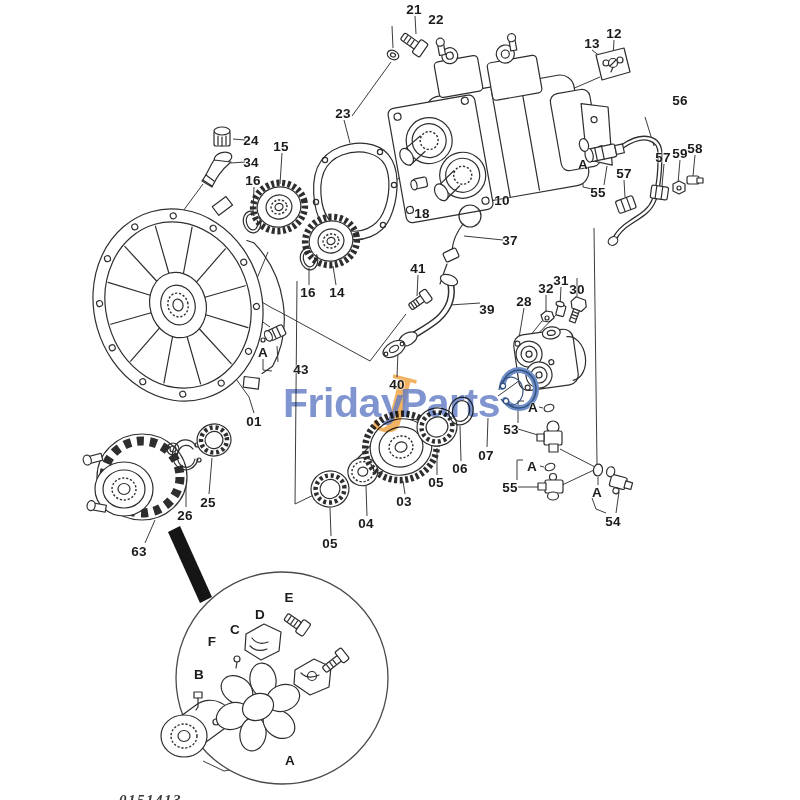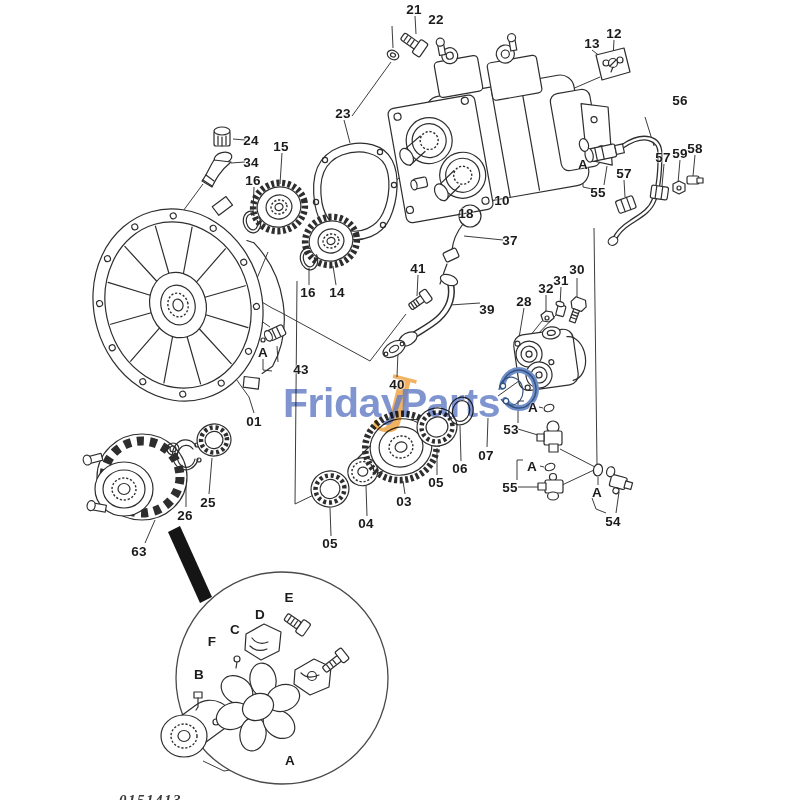--- a/index.html
+++ b/index.html
@@ -473,38 +473,38 @@
   <div>
       <div class="plabel" style="left: 391px; top: 19px; margin-left: 45px;">22</div>
       <div class="plabel" style="left: 414px; top: 9px;">21</div>
       <div class="plabel" style="left: 592px; top: 43px;">13</div>
       <div class="plabel" style="left: 614px; top: 33px;">12</div>
       <div class="plabel" style="left: 343px; top: 113px;">23</div>
       <div class="plabel" style="left: 251px; top: 140px;">24</div>
       <div class="plabel" style="left: 251px; top: 162px;">34</div>
       <div class="plabel" style="left: 281px; top: 146px;">15</div>
       <div class="plabel" style="left: 253px; top: 180px;">16</div>
-      <div class="plabel" style="left: 422px; top: 213px; margin-left: 44px;">18</div>
+      <div class="plabel" style="left: 422px; top: 213px;">18</div>
       <div class="plabel" style="left: 502px; top: 200px;">10</div>
       <div class="plabel" style="left: 645px; top: 100px; margin-left: 35px;">56</div>
       <div class="plabel" style="left: 583px; top: 164px;">A</div>
       <div class="plabel" style="left: 598px; top: 192px;">55</div>
       <div class="plabel" style="left: 624px; top: 173px;">57</div>
       <div class="plabel" style="left: 663px; top: 157px;">57</div>
       <div class="plabel" style="left: 680px; top: 153px;">59</div>
       <div class="plabel" style="left: 695px; top: 148px;">58</div>
       <div class="plabel" style="left: 510px; top: 240px;">37</div>
       <div class="plabel" style="left: 418px; top: 268px;">41</div>
       <div class="plabel" style="left: 487px; top: 309px;">39</div>
       <div class="plabel" style="left: 308px; top: 292px;">16</div>
       <div class="plabel" style="left: 337px; top: 292px;">14</div>
       <div class="plabel" style="left: 524px; top: 301px;">28</div>
       <div class="plabel" style="left: 546px; top: 288px;">32</div>
       <div class="plabel" style="left: 561px; top: 280px;">31</div>
-      <div class="plabel" style="left: 577px; top: 269px;">30</div>
+      <div class="plabel" style="left: 577px; top: 289px;">30</div>
       <div class="plabel" style="left: 263px; top: 352px;">A</div>
       <div class="plabel" style="left: 279px; top: 369px; padding-left: 44px;">43</div>
       <div class="plabel" style="left: 254px; top: 421px;">01</div>
       <div class="plabel" style="left: 397px; top: 384px;">40</div>
       <div class="plabel" style="left: 511px; top: 429px;">53</div>
       <div class="plabel" style="left: 533px; top: 407px;">A</div>
       <div class="plabel" style="left: 486px; top: 455px;">07</div>
       <div class="plabel" style="left: 460px; top: 468px;">06</div>
       <div class="plabel" style="left: 436px; top: 482px;">05</div>
       <div class="plabel" style="left: 404px; top: 501px;">03</div>

